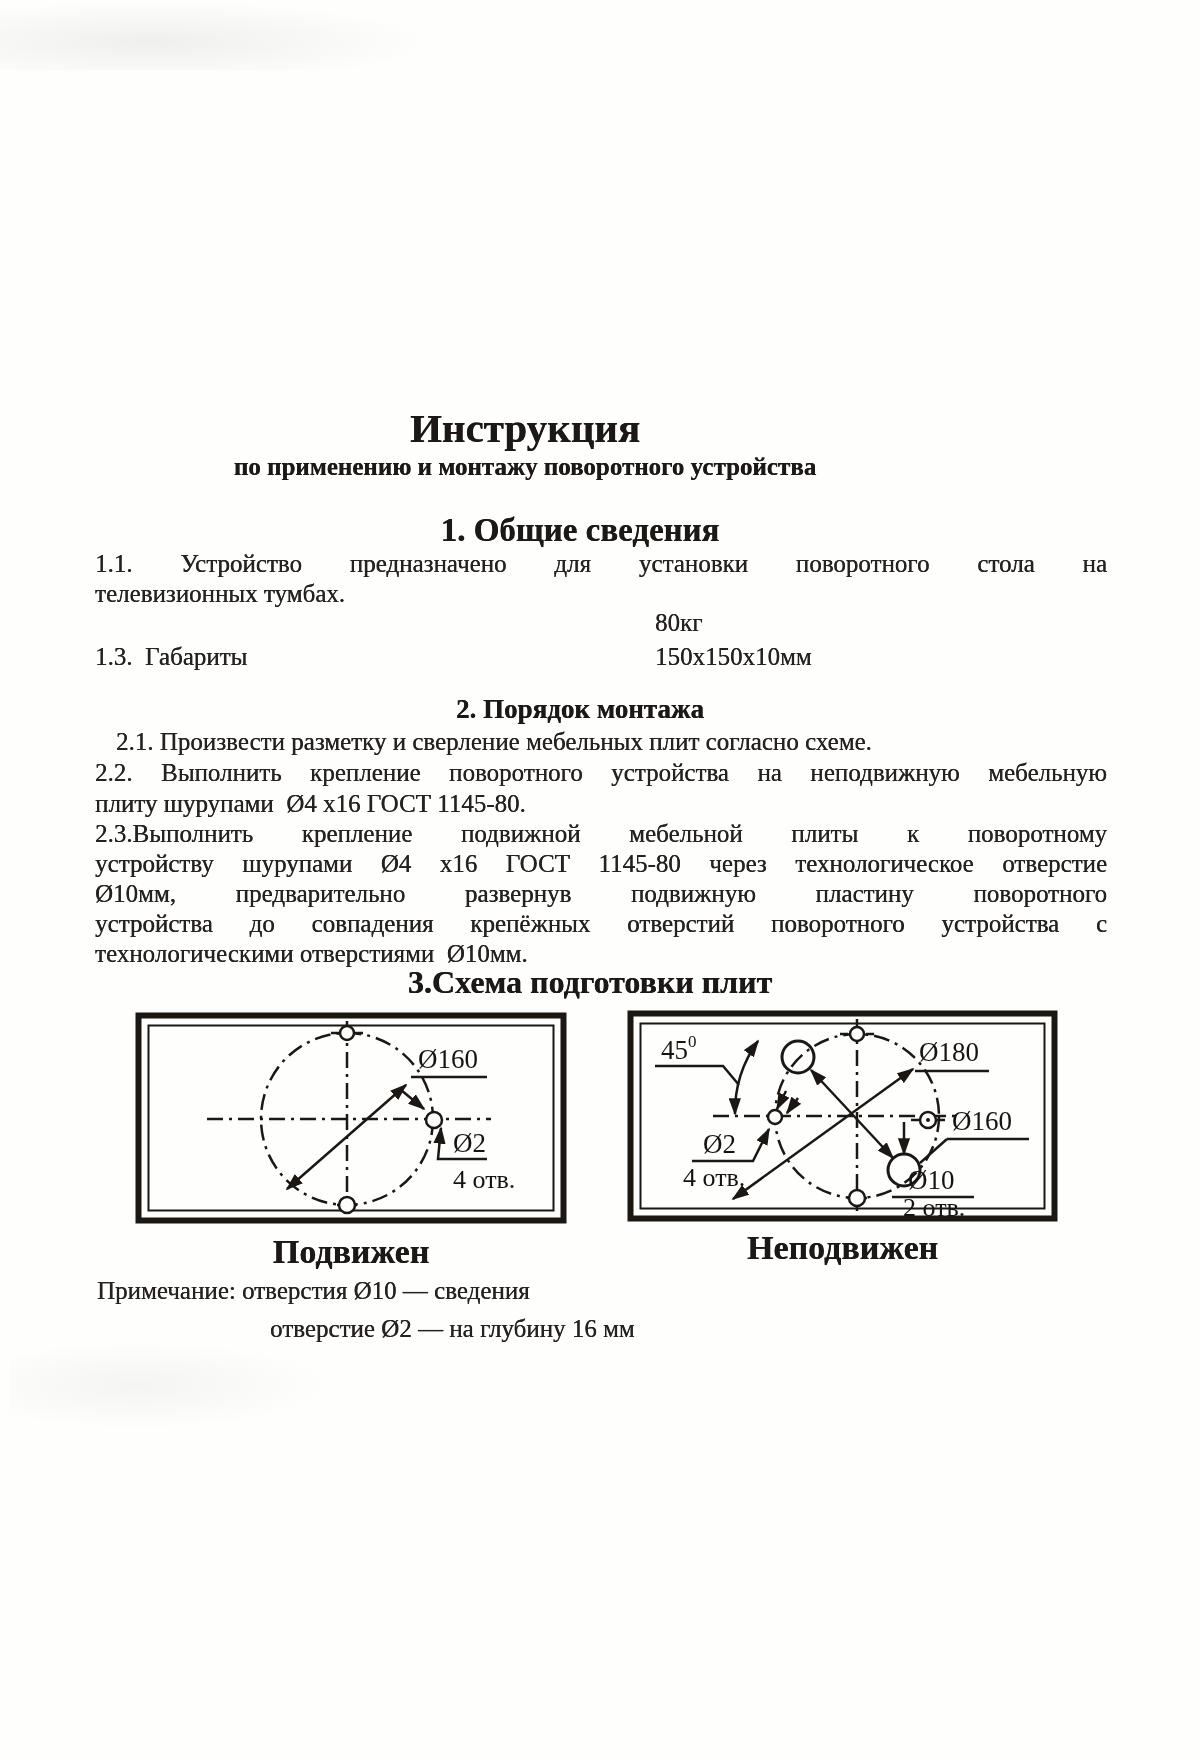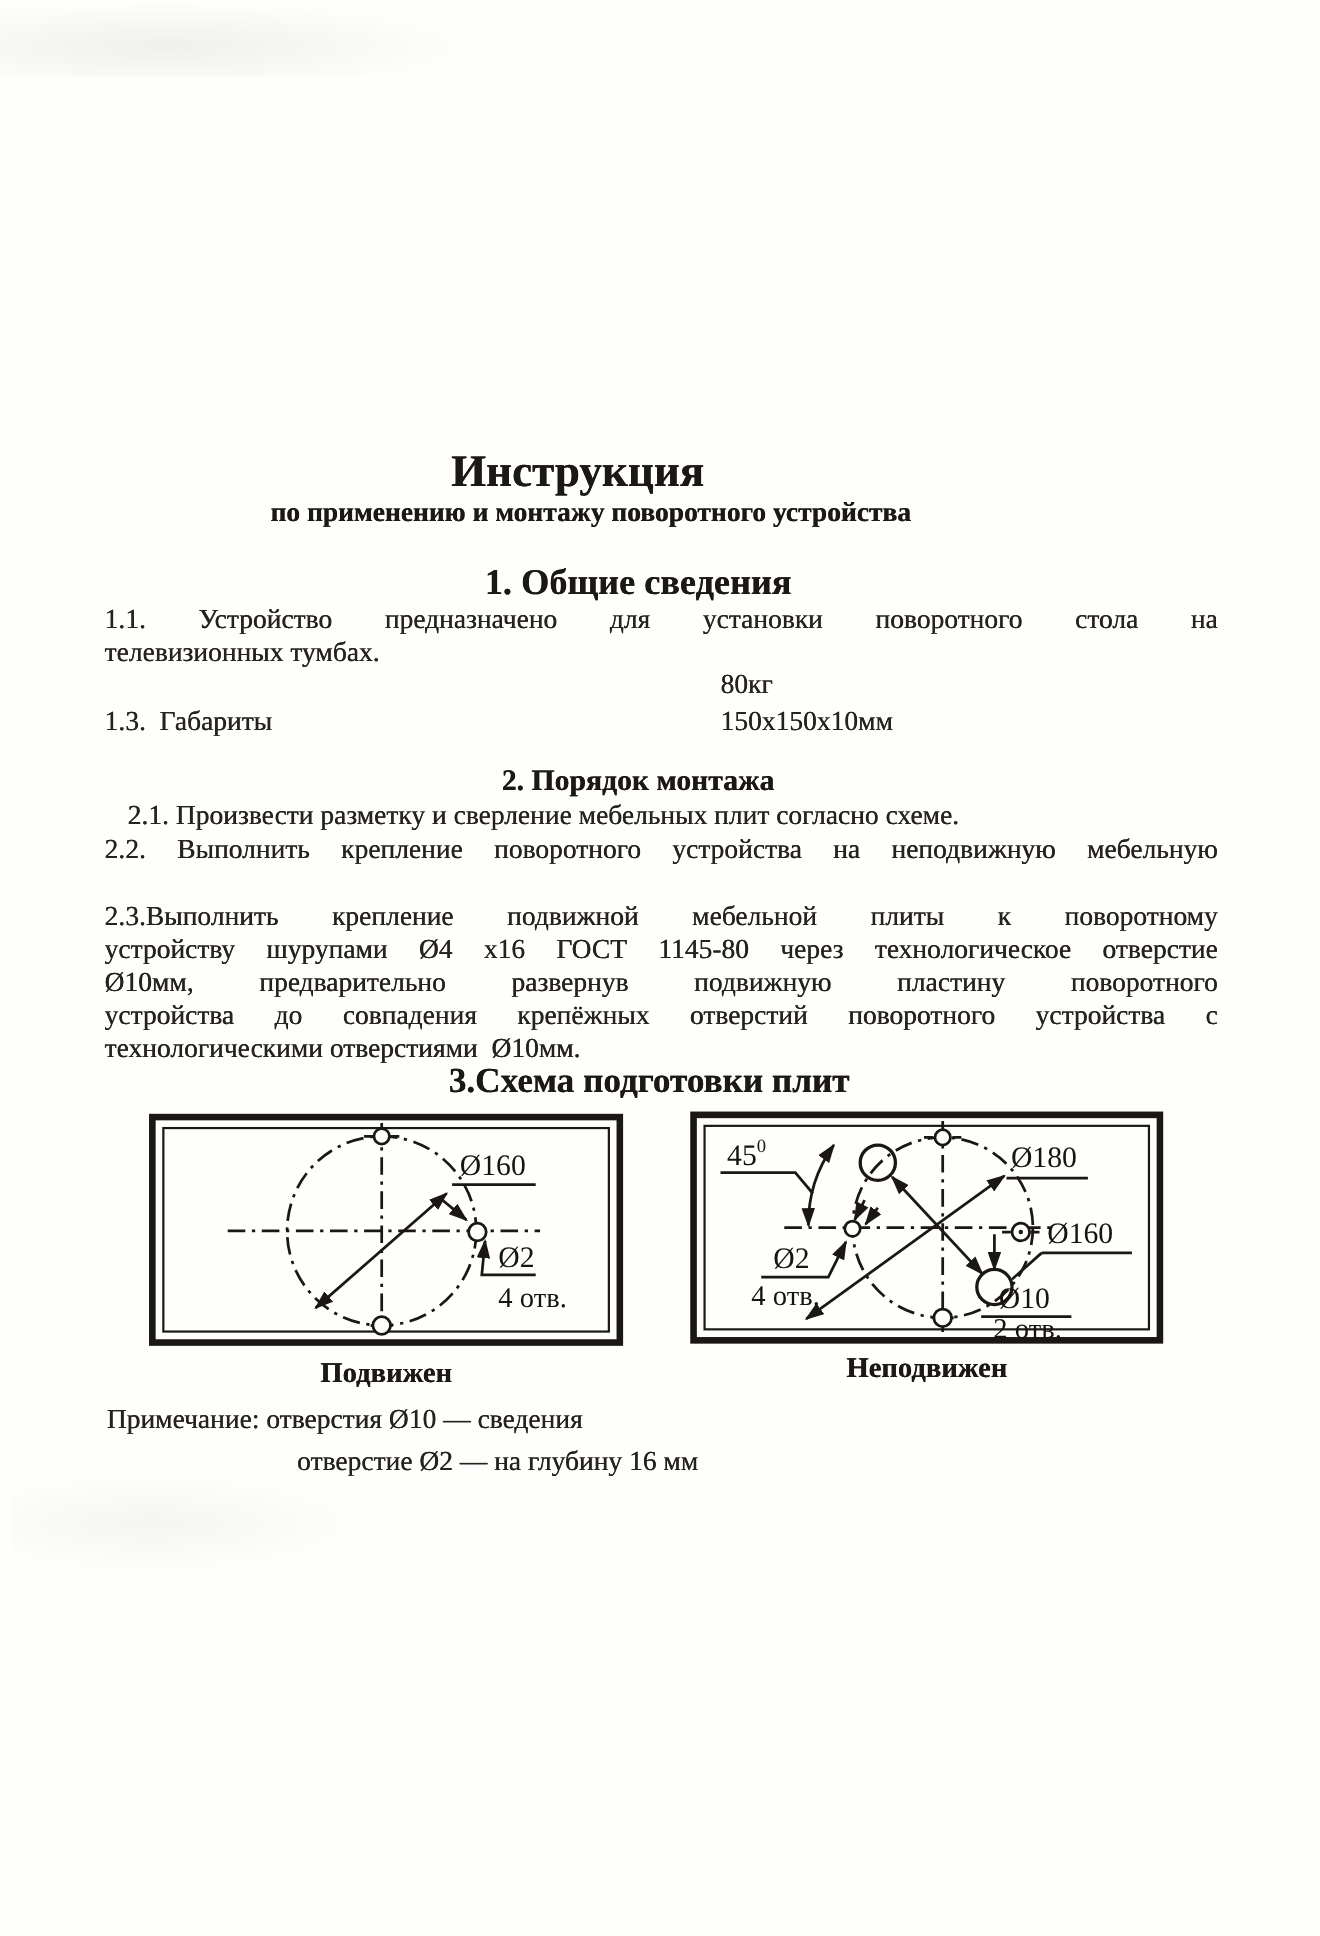--- a/index.html
+++ b/index.html
@@ -7,21 +7,21 @@
     position:relative; width:1200px; height:1760px; margin:0 auto;
     background:#fefefd; overflow:hidden;
     font-family:"Liberation Serif","DejaVu Serif",serif;
     color:#262220;
   }
   .ln { position:absolute; line-height:30px; font-size:25px; white-space:pre;
         text-shadow:0.3px 0 0 currentColor; }
   .just { white-space:normal; width:1012px; text-align:justify; text-align-last:justify; }
   .ctr { text-align:center; white-space:normal; }
   .b  { font-weight:bold; color:#1c1815; }
-  .cap { position:absolute; font-size:26px; font-weight:bold; color:#1c1815;
+  .cap { position:absolute; font-size:34px; font-weight:bold; color:#1c1815;
          text-align:center; text-shadow:0.3px 0 0 currentColor; }
   .diag { position:absolute; }
   svg text { font-family:"Liberation Serif","DejaVu Serif",serif; fill:#171310;
              font-size:27px; }
   svg .small { font-size:26px; }
   svg .ink   { stroke:#1b1713; stroke-width:2.5; fill:none; }
   svg .thick { stroke:#1b1713; stroke-width:6;   fill:none; }
   svg .thin  { stroke:#1b1713; stroke-width:2;   fill:none; }
   svg .heavy { stroke:#1b1713; stroke-width:3;   fill:none; }
   svg .hole  { stroke:#1b1713; stroke-width:2.5; fill:#fefefd; }
@@ -34,32 +34,33 @@
 </style>
 </head>
 <body>
 
 <div class="page">
 
   <div class="smudge sm1"></div>
   <div class="smudge sm2"></div>
 
   <div class="ln ctr b" style="top:410px; left:0; width:1050px; font-size:41px; line-height:36px;">Инструкция</div>
-  <div class="ln ctr b" style="top:452px; left:0; width:1050px;padding-left:12px;">по применению и монтажу поворотного устройства</div>
+  <div class="ln ctr b" style="top:452px; left:0; width:1050px;">по применению и монтажу поворотного устройства</div>
 
   <div class="ln ctr b" style="top:515px; left:0; width:1120px; font-size:33px;padding-left:20px;">1. Общие сведения</div>
   <div class="ln just" style="top:549px; left:95px;">1.1. Устройство предназначено для установки поворотного стола на</div>
   <div class="ln" style="top:579px; left:95px;">телевизионных тумбах.</div>
   <div class="ln" style="top:608px; left:655px;text-align:right;">80кг</div>
   <div class="ln" style="top:642px; left:95px;">1.3.  Габариты</div>
   <div class="ln" style="top:642px; left:655px;">150х150х10мм</div>
 
   <div class="ln ctr b" style="top:694px; left:60px; width:1040px; font-size:27px;">2. Порядок монтажа</div>
   <div class="ln" style="top:727px; left:95px;margin-left:21px;">2.1. Произвести разметку и сверление мебельных плит согласно схеме.</div>
   <div class="ln just" style="top:758px; left:95px;">2.2. Выполнить крепление поворотного устройства на неподвижную мебельную</div>
+  <div class="ln" style="top:789px; left:95px;">плиту шурупами  Ø4 х16 ГОСТ 1145-80.</div>
   <div class="ln just" style="top:819px; left:95px;">2.3.Выполнить крепление подвижной мебельной плиты к поворотному</div>
   <div class="ln just" style="top:849px; left:95px;">устройству шурупами Ø4 х16 ГОСТ 1145-80 через технологическое отверстие</div>
   <div class="ln just" style="top:879px; left:95px;">Ø10мм, предварительно развернув подвижную пластину поворотного</div>
   <div class="ln just" style="top:909px; left:95px;">устройства до совпадения крепёжных отверстий поворотного устройства с</div>
   <div class="ln" style="top:939px; left:95px;">технологическими отверстиями  Ø10мм.</div>
 
   <div class="ln ctr b" style="top:967px; left:90px; width:1000px; font-size:32px;">3.Схема подготовки плит</div>
 
   <div class="diag" style="left:135px; top:1012px; width:432px; height:212px;">
     <svg width="432" height="212" viewBox="0 0 432 212">

